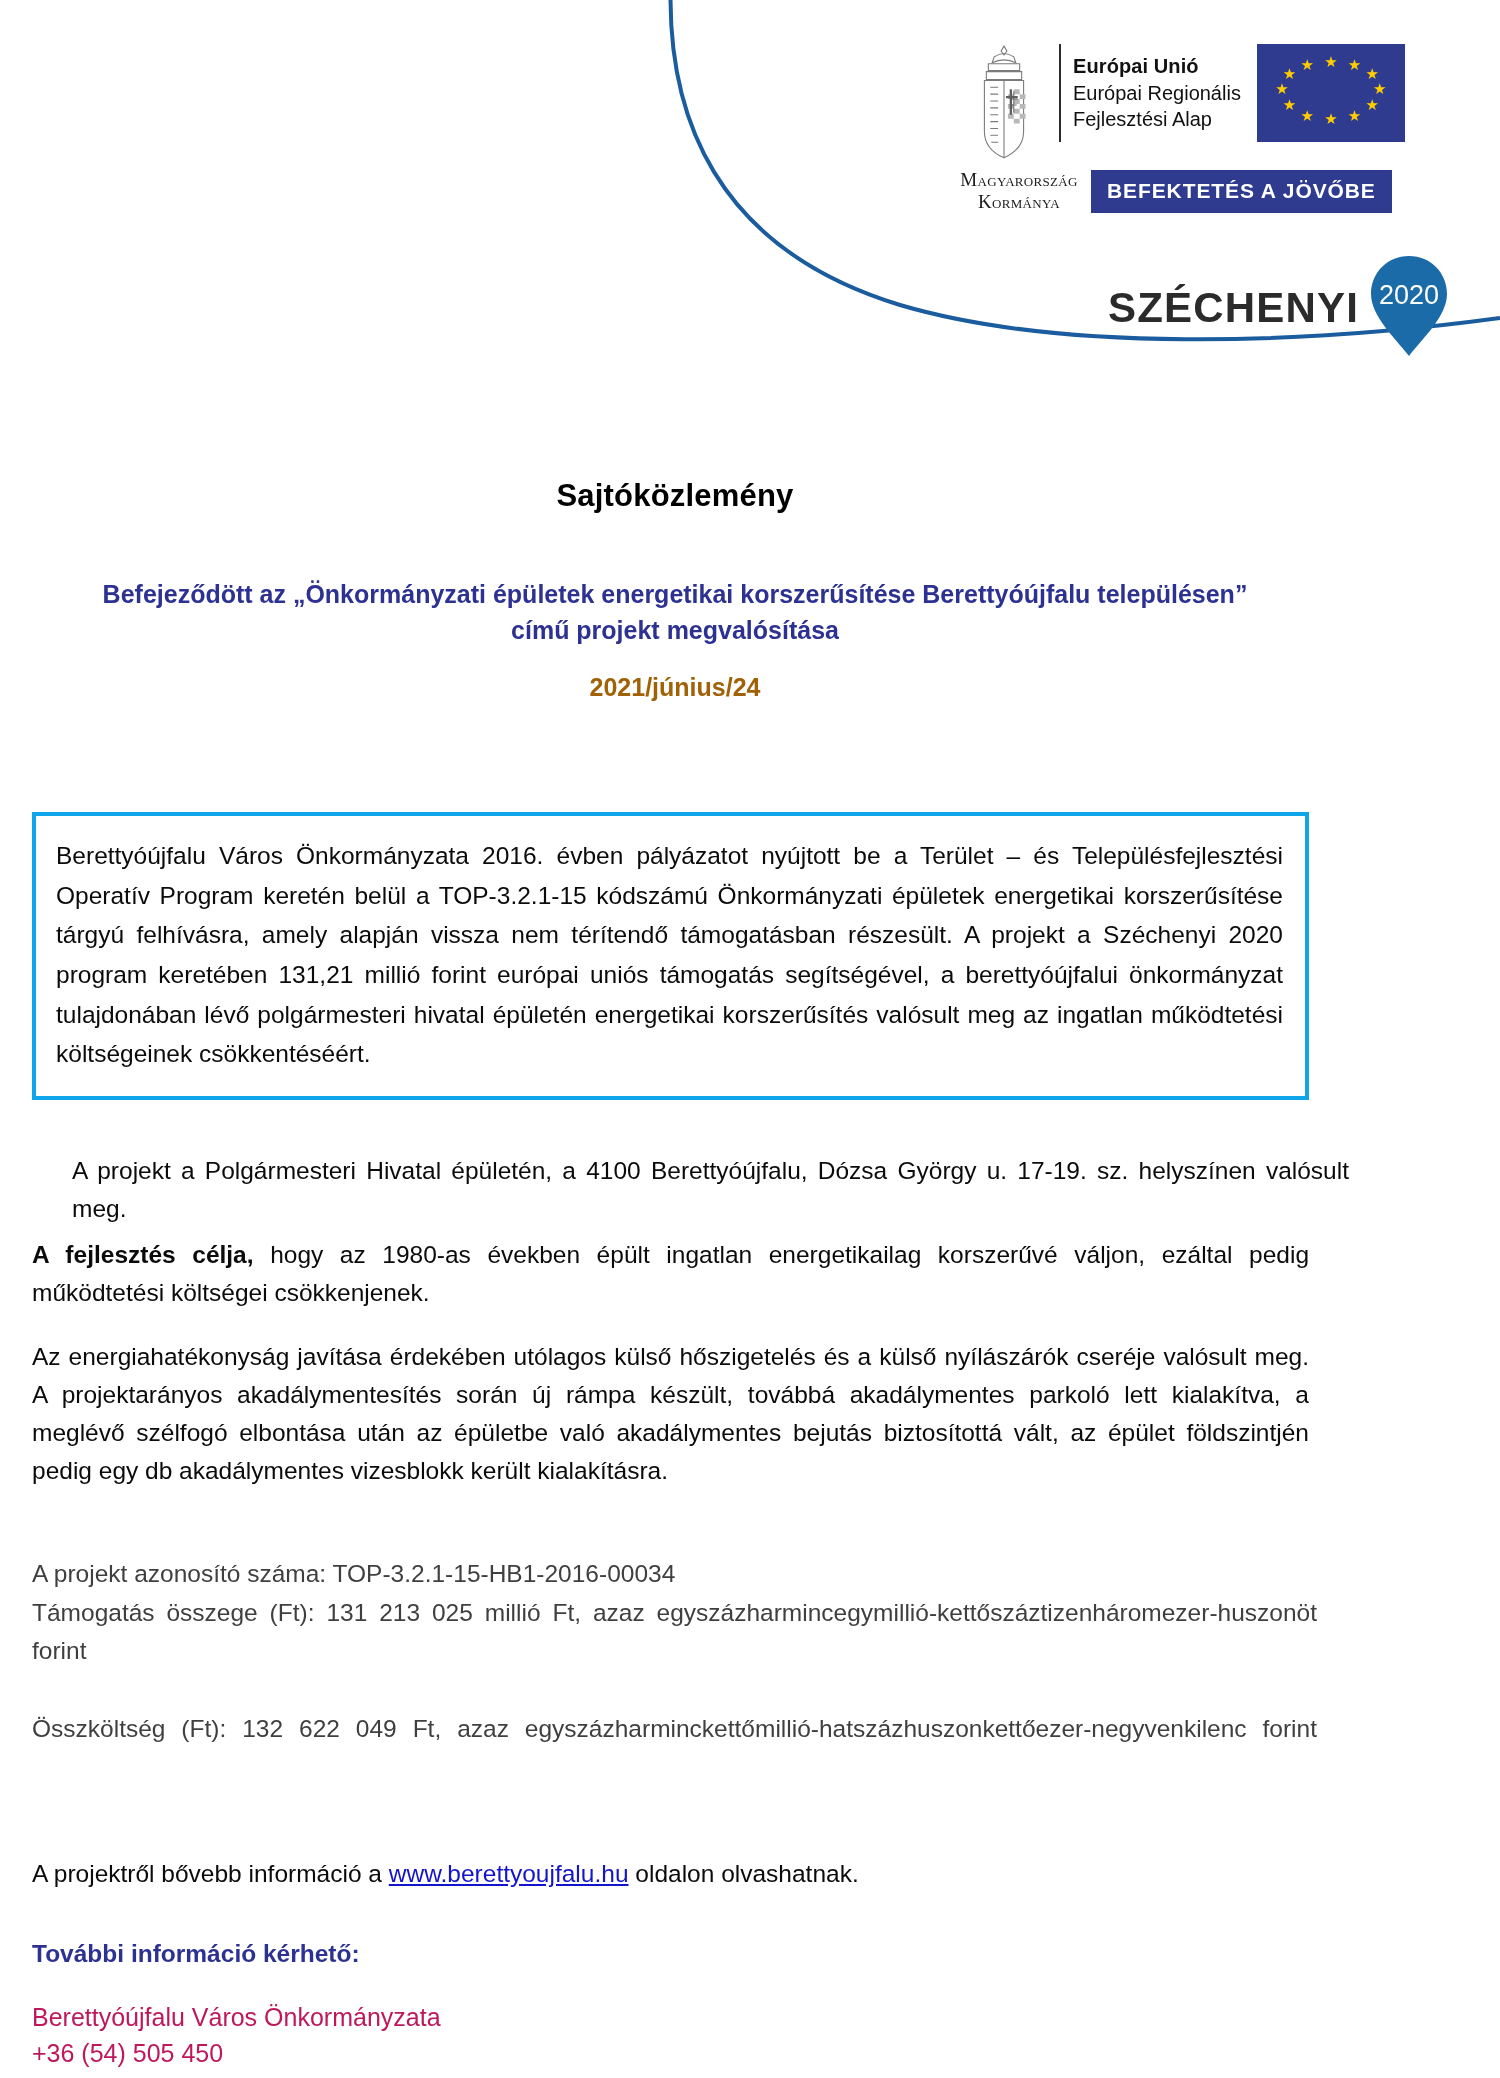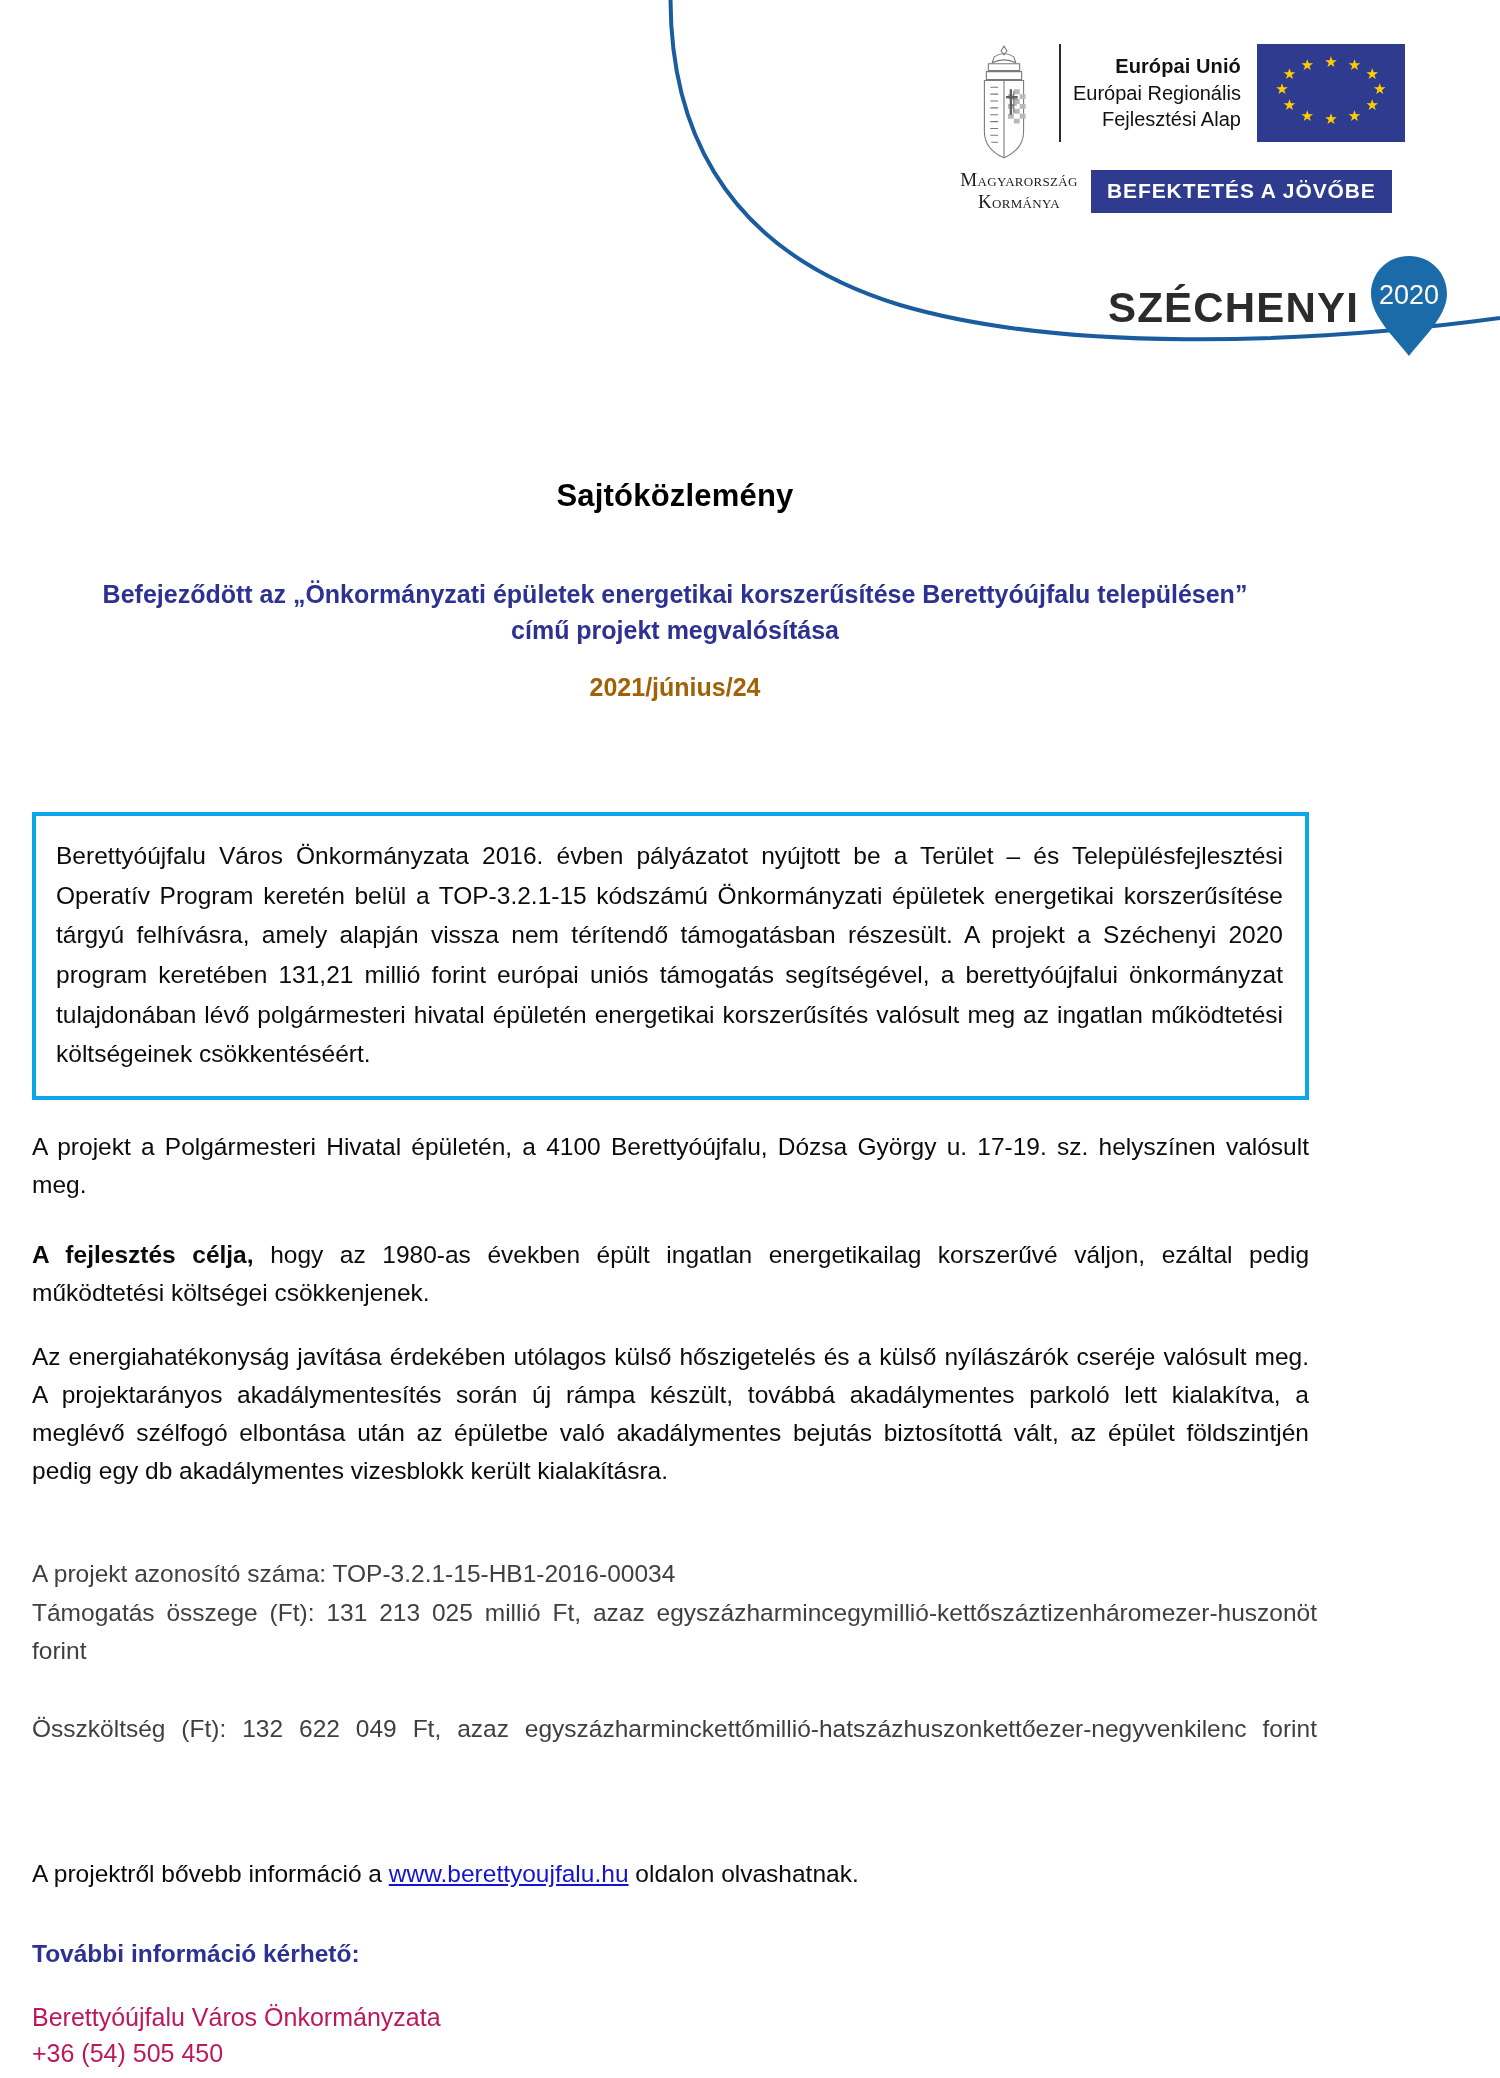--- a/index.html
+++ b/index.html
@@ -48,21 +48,20 @@
     width: 98px;
     height: 128px;
     flex: 0 0 auto;
     margin-right: 6px;
   }
   .eu-text-block {
     display: flex;
     flex-direction: column;
     justify-content: center;
     padding-top: 6px;
-    text-align: right;
   }
   .eu-text-inner {
     display: flex;
     align-items: center;
   }
   .eu-divider {
     width: 2px;
     background: #2b2b2b;
     align-self: stretch;
     margin-right: 12px;
@@ -196,21 +195,21 @@
     position: absolute;
     left: 32px;
     width: 1277px;
     font-size: 24.5px;
     line-height: 1.55;
     text-align: justify;
     text-justify: inter-word;
     color: #0b0b0b;
   }
   .body-para b { font-weight: bold; }
-  #para-location { top: 1128px; }
+  #para-location { top: 1152px; margin-left: 40px; }
   #para-goal     { top: 1236px; }
   #para-works    { top: 1338px; }
 
   
   .fin-block {
     position: absolute;
     left: 32px;
     top: 1555px;
     width: 1285px;
     font-size: 24.5px;

